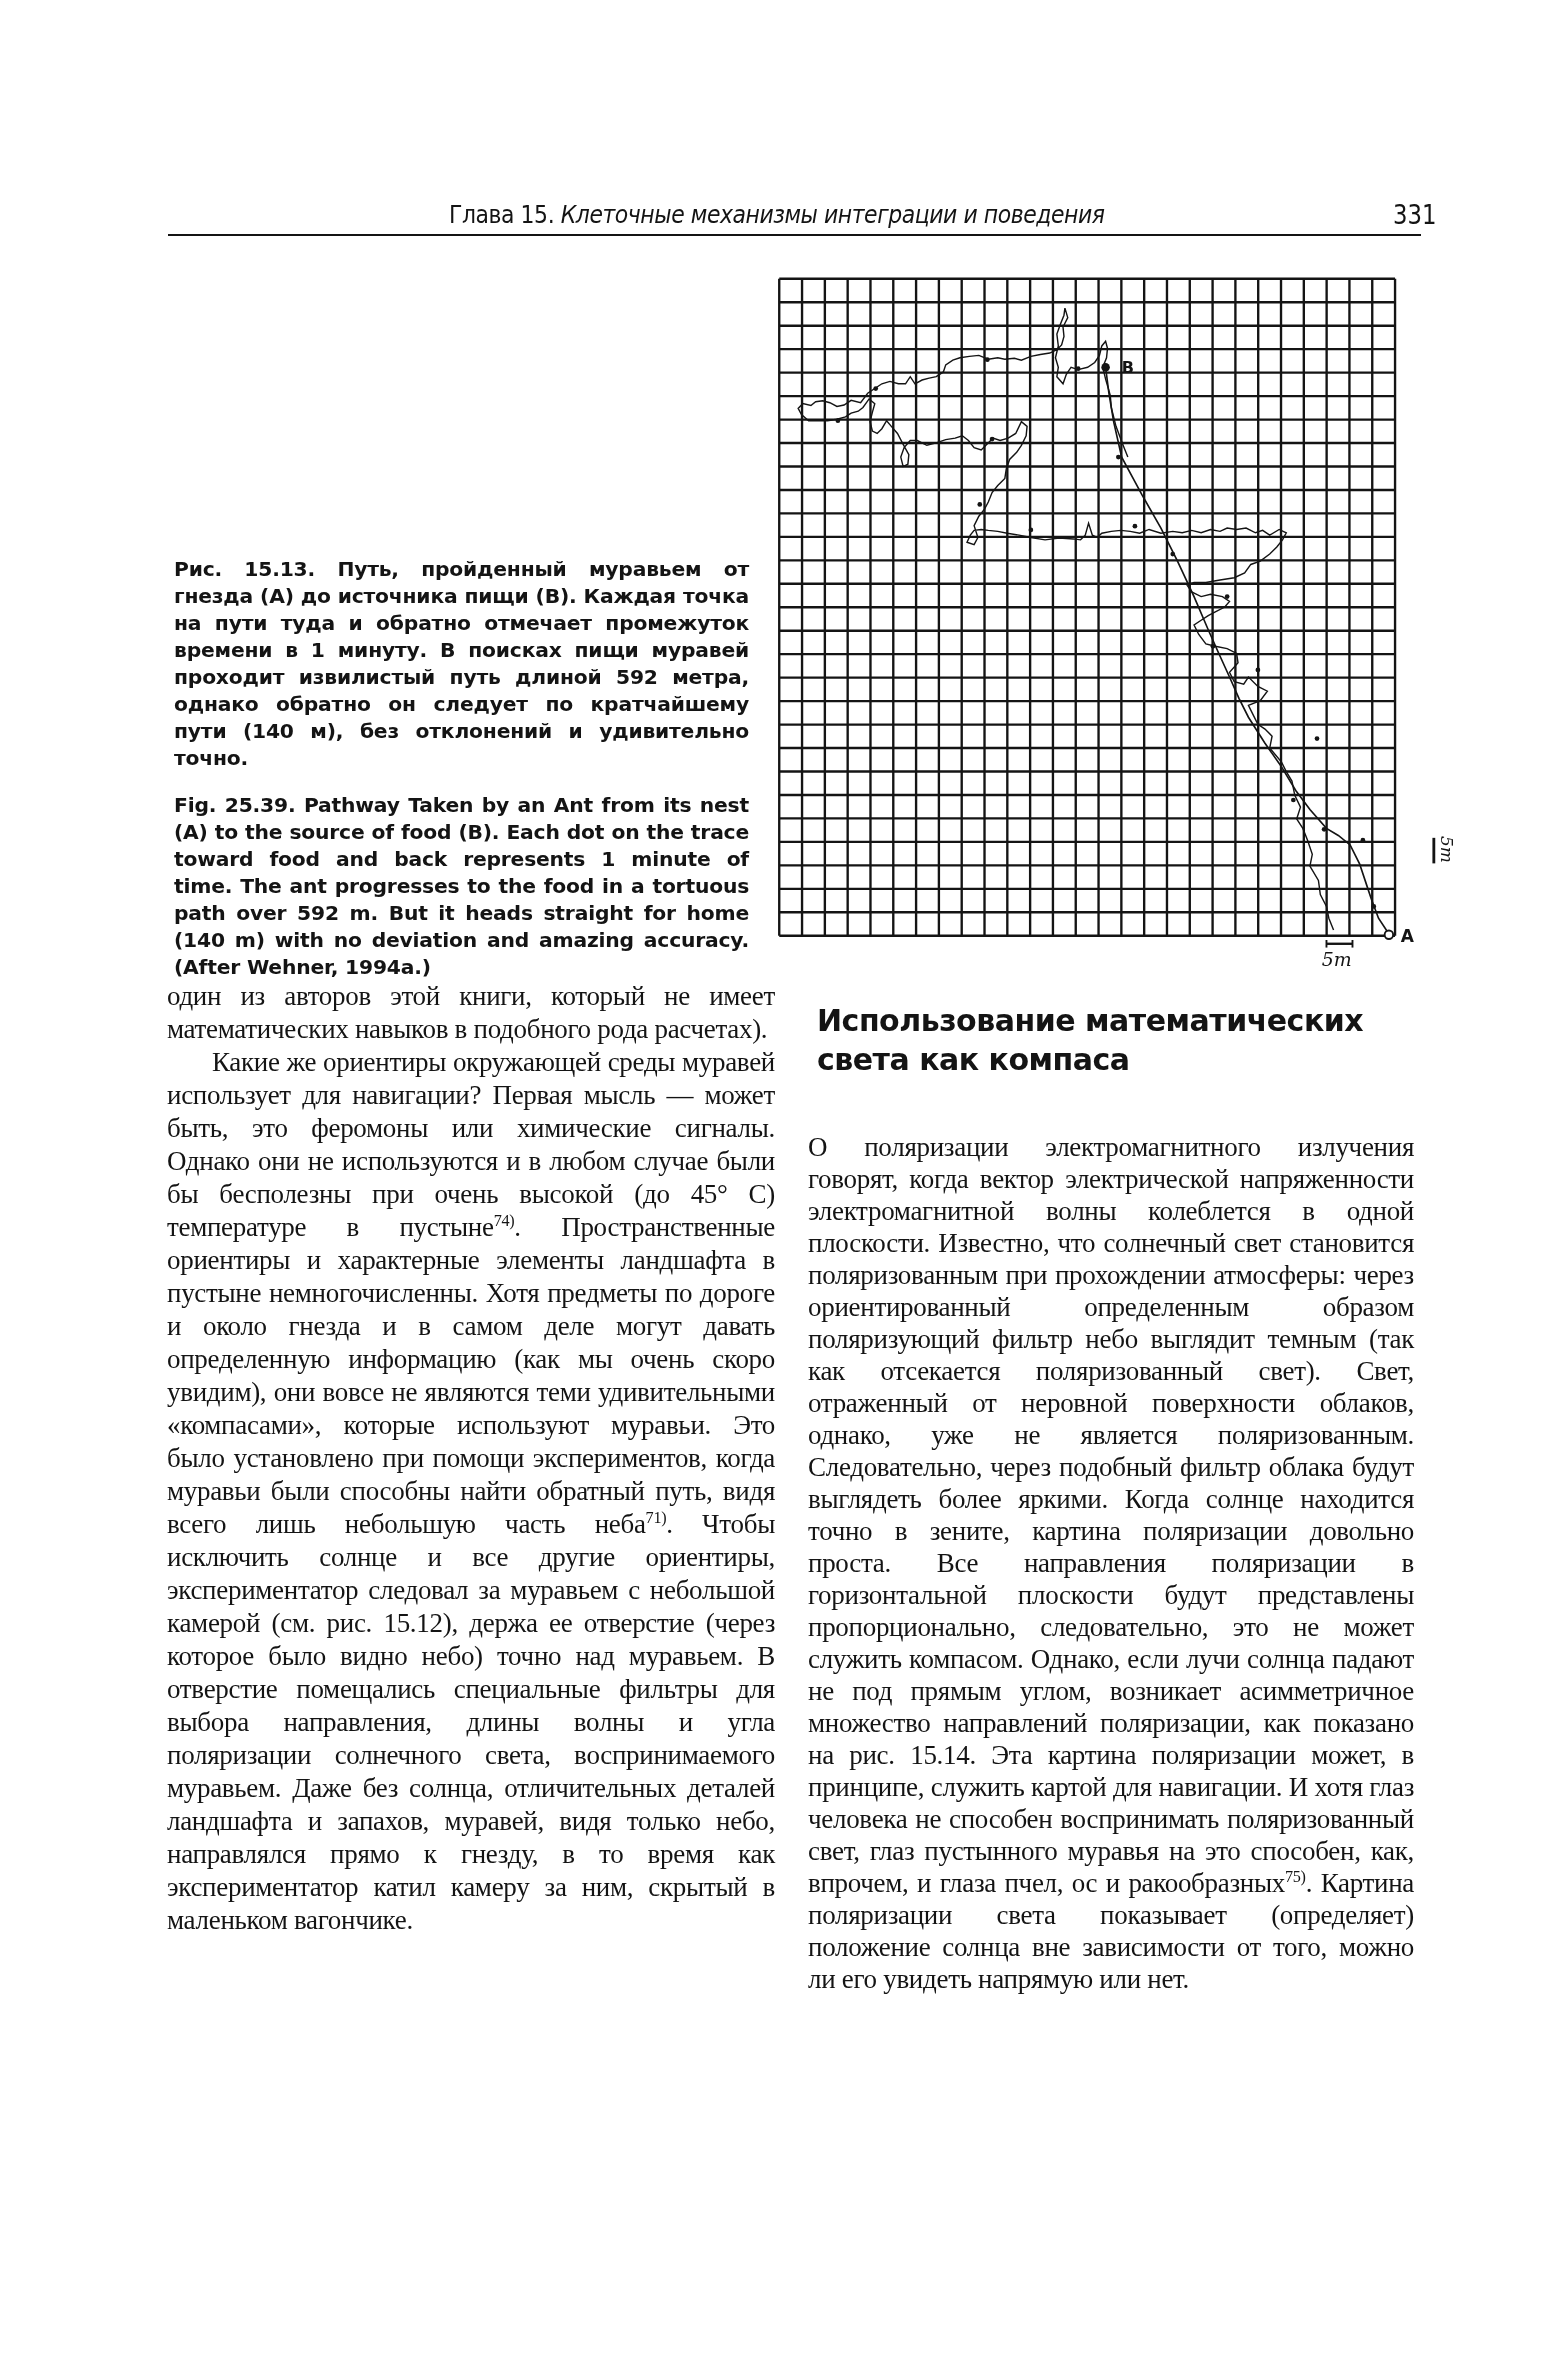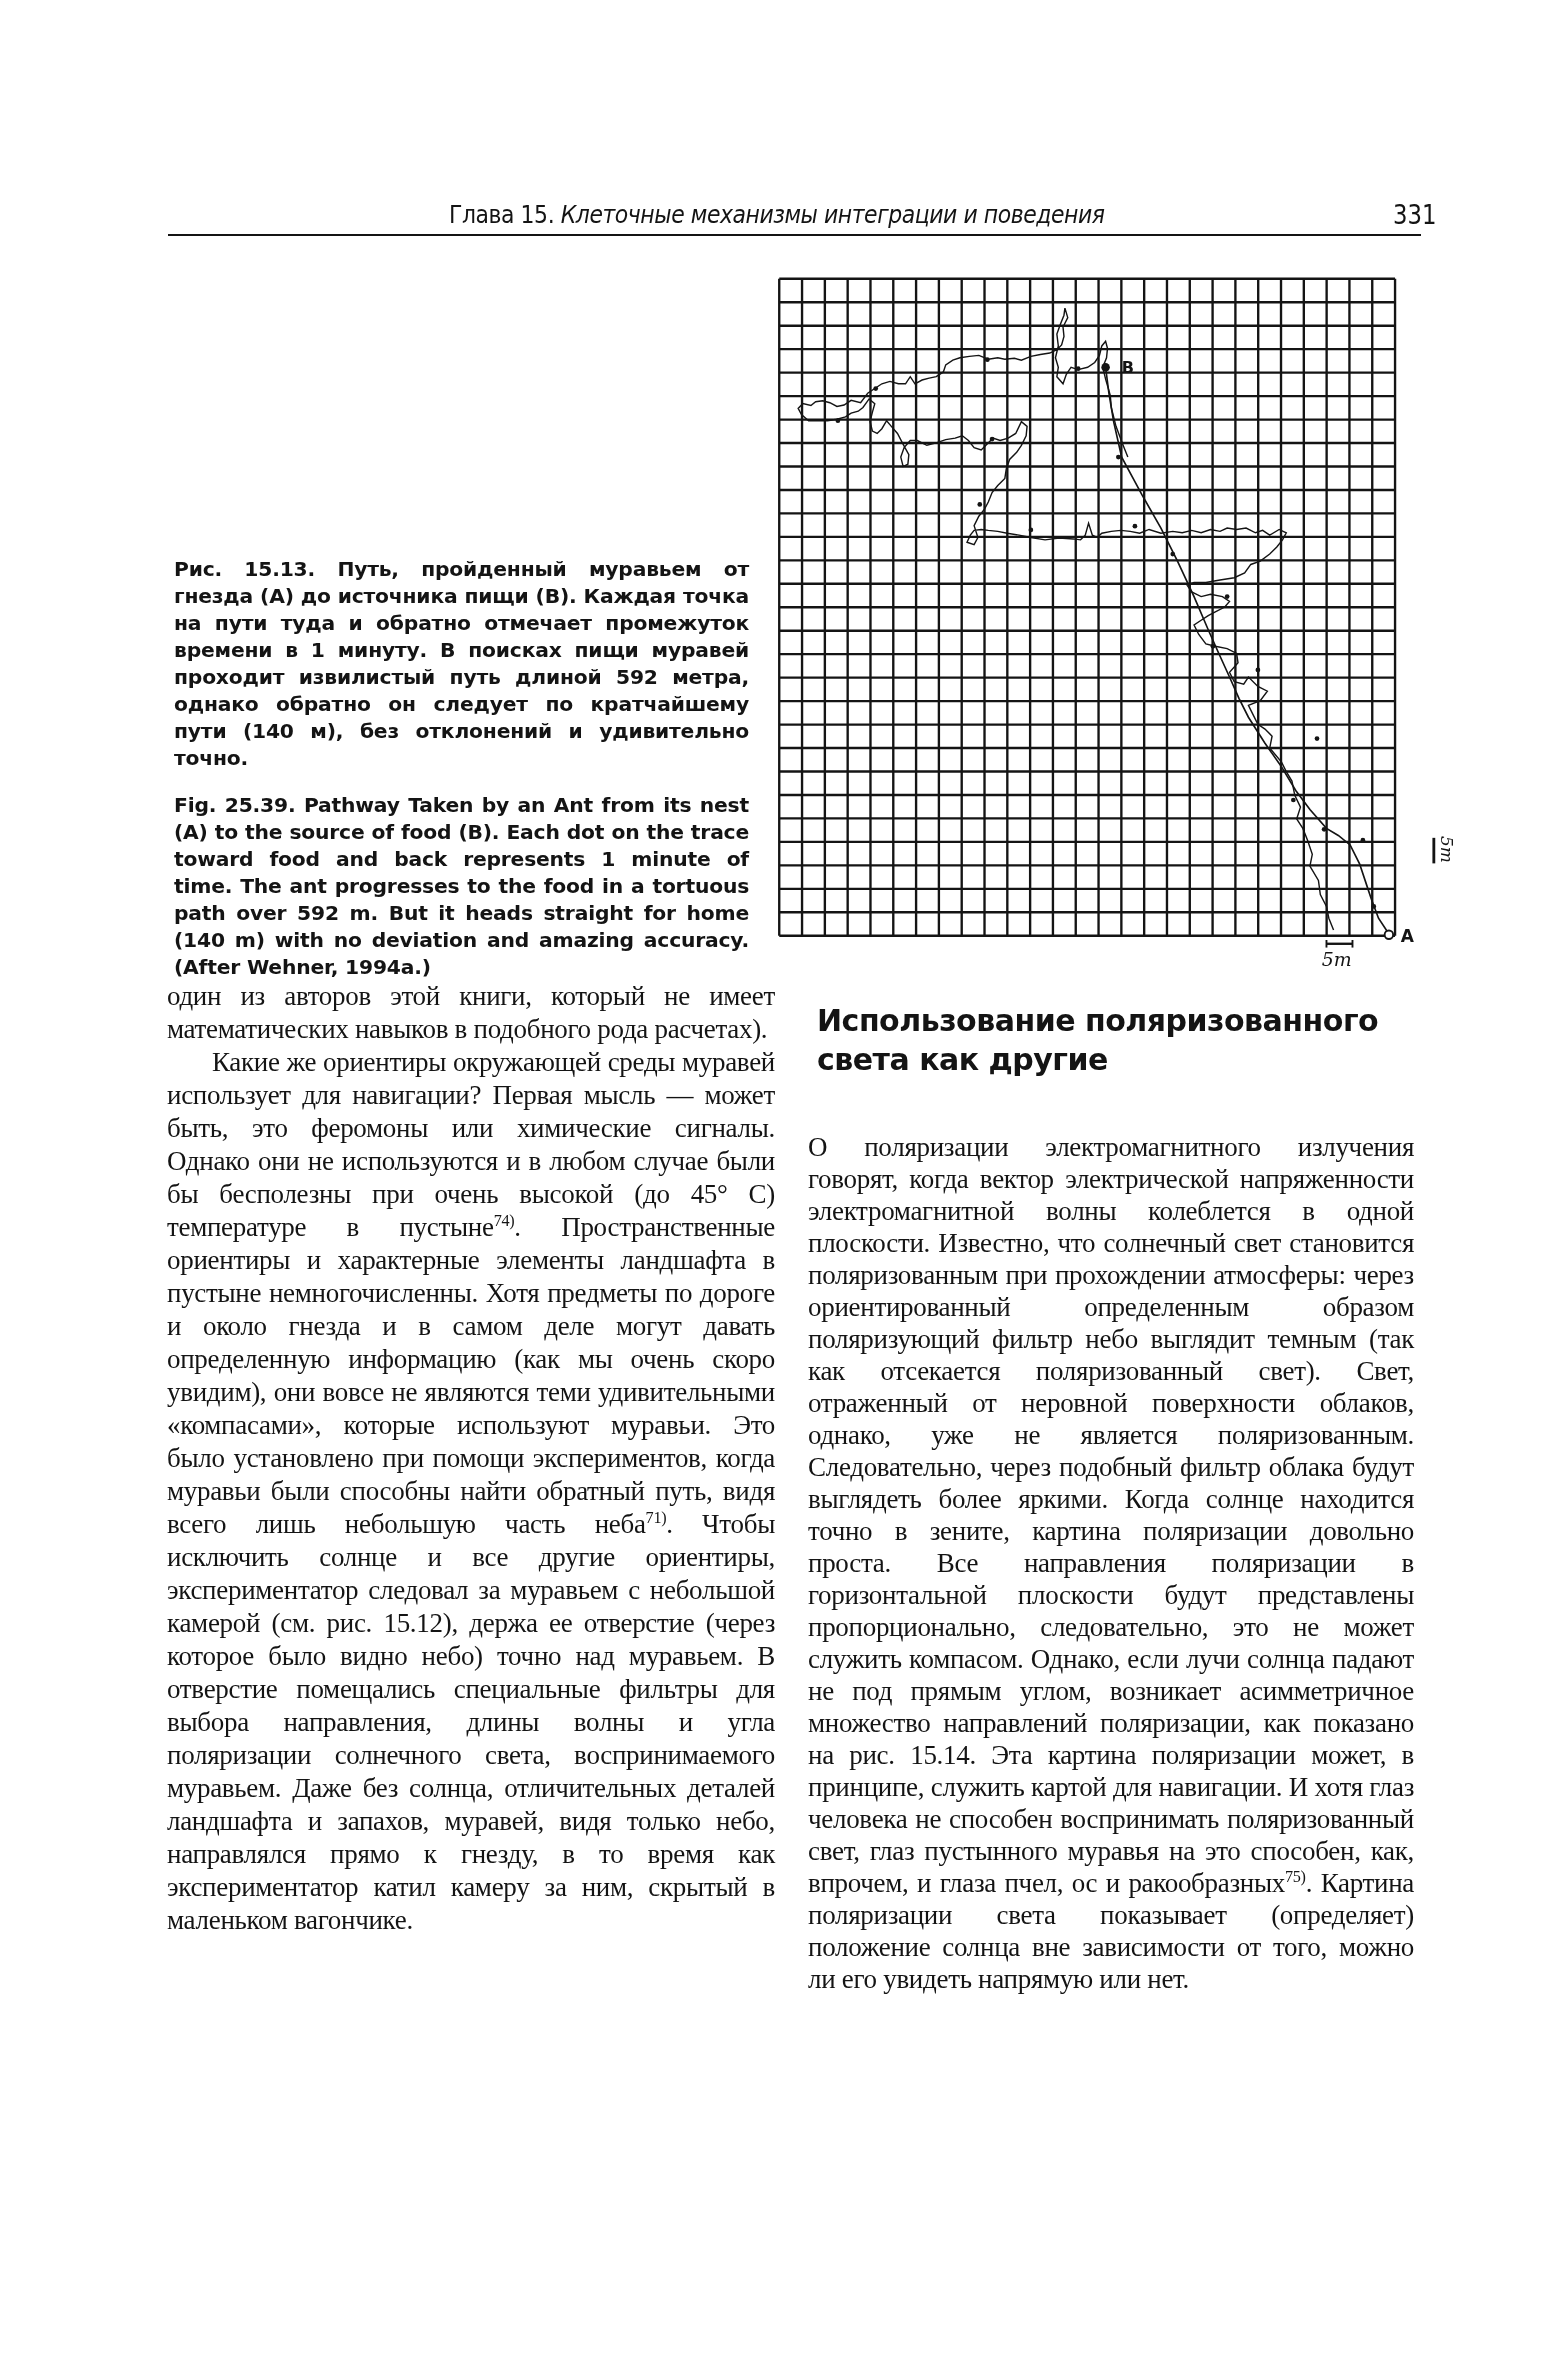--- a/index.html
+++ b/index.html
@@ -149,17 +149,17 @@
     <line x1="1412" y1="1200" x2="1412" y2="1254" stroke="#141414" stroke-width="6"></line>
     <text x="0" y="0" transform="translate(1428 1196) rotate(90)" font-family="DejaVu Serif, serif" font-style="italic" font-size="36" fill="#141414">5m</text>
   </svg>
 </div>
 
 <div class="abs col col-left">
   <p>один из авторов этой книги, который не имеет математических навыков в подобного рода расчетах).</p>
   <p class="indent"><span>Какие же ориентиры окружающей среды муравей использует для навигации? Первая мысль — может быть, это феромоны или химические сигналы. Однако они не используются и в любом случае были бы бесполезны при очень высокой (до 45° С) температуре в пустыне</span><sup>74)</sup><span>. Пространственные ориентиры и характерные элементы ландшафта в пустыне немногочисленны. Хотя предметы по дороге и около гнезда и в самом деле могут давать определенную информацию (как мы очень скоро увидим), они вовсе не являются теми удивительными «компасами», которые используют муравьи. Это было установлено при помощи экспериментов, когда муравьи были способны найти обратный путь, видя всего лишь небольшую часть неба</span><sup>71)</sup><span>. Чтобы исключить солнце и все другие ориентиры, экспериментатор следовал за муравьем с небольшой камерой (см. рис. 15.12), держа ее отверстие (через которое было видно небо) точно над муравьем. В отверстие помещались специальные фильтры для выбора направления, длины волны и угла поляризации солнечного света, воспринимаемого муравьем. Даже без солнца, отличительных деталей ландшафта и запахов, муравей, видя только небо, направлялся прямо к гнезду, в то время как экспериментатор катил камеру за ним, скрытый в маленьком вагончике.</span></p>
 </div>
 
-<div class="abs section-heading">Использование поляризованного света как другие</div>
+<div class="abs section-heading">Использование математических света как компаса</div>
 <div class="abs col col-right">
   <p><span>О поляризации электромагнитного излучения говорят, когда вектор электрической напряженности электромагнитной волны колеблется в одной плоскости. Известно, что солнечный свет становится поляризованным при прохождении атмосферы: через ориентированный определенным образом поляризующий фильтр небо выглядит темным (так как отсекается поляризованный свет). Свет, отраженный от неровной поверхности облаков, однако, уже не является поляризованным. Следовательно, через подобный фильтр облака будут выглядеть более яркими. Когда солнце находится точно в зените, картина поляризации довольно проста. Все направления поляризации в горизонтальной плоскости будут представлены пропорционально, следовательно, это не может служить компасом. Однако, если лучи солнца падают не под прямым углом, возникает асимметричное множество направлений поляризации, как показано на рис. 15.14. Эта картина поляризации может, в принципе, служить картой для навигации. И хотя глаз человека не способен воспринимать поляризованный свет, глаз пустынного муравья на это способен, как, впрочем, и глаза пчел, ос и ракообразных</span><sup>75)</sup><span>. Картина поляризации света показывает (определяет) положение солнца вне зависимости от того, можно ли его увидеть напрямую или нет.</span></p>
 </div>
 
 
 </body></html>

